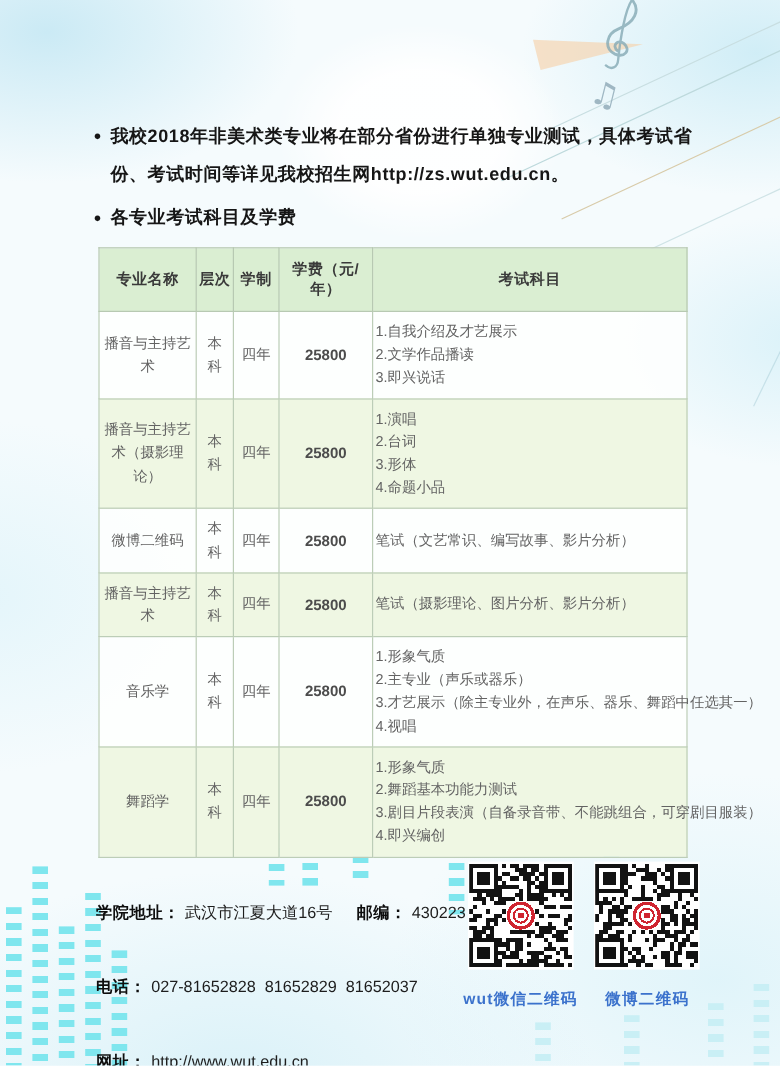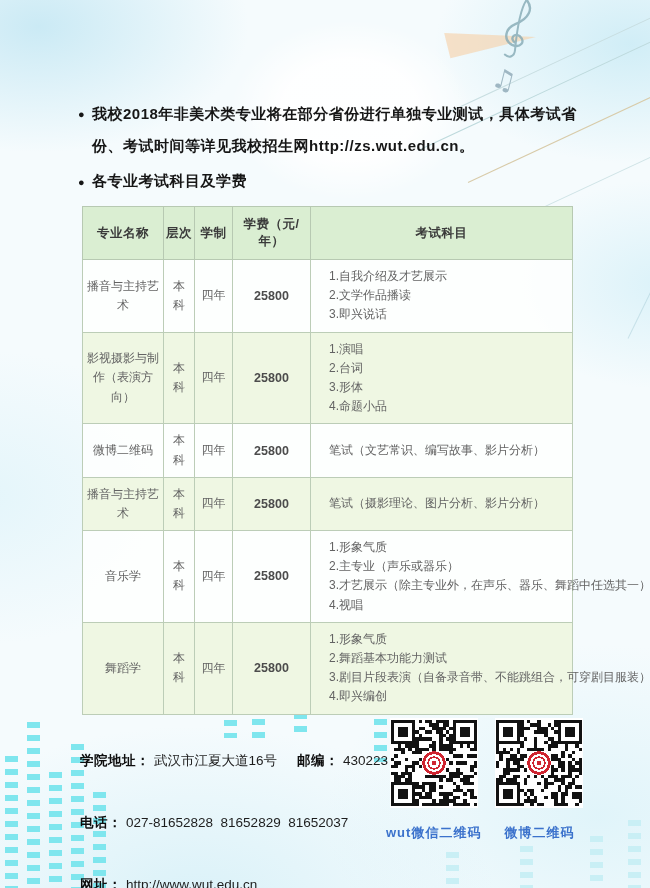--- a/index.html
+++ b/index.html
@@ -47,21 +47,21 @@
   table{border-collapse:collapse;table-layout:fixed;width:490px;
         border:1px solid #8db58c;background:rgba(255,255,255,.55);}
   col.c1{width:81px;} col.c2{width:31px;} col.c3{width:38px;} col.c4{width:78px;} col.c5{width:262px;}
   th{background:#daeed2;border:1px solid #b7c9b2;color:#3a3a3a;font-size:12.5px;
      font-weight:bold;padding:9px 2px;letter-spacing:.5px;}
   td{border:1px solid #bccdb7;font-size:12px;color:#636363;padding:7px 4px;
      text-align:center;vertical-align:middle;line-height:1.6;}
   tbody tr:nth-child(even) td{background:#eff7e3;}
   tbody tr:nth-child(odd) td{background:rgba(253,255,254,.75);}
   td.c-fee{font-weight:bold;color:#4c4c4c;font-size:12.5px;}
-  td.c-subjects{text-align:left;padding-left:18px;margin-left:36px;}
+  td.c-subjects{text-align:left;padding-left:2px;margin-left:36px;}
   td.c-subjects div{white-space:nowrap;}
 
   
   .contact{position:absolute;left:80px;top:716px;width:320px;}
   .contact-line{display:flex;align-items:baseline;margin-bottom:9px;font-size:13.5px;
                 white-space:pre;text-align:right;}
   .c-label{font-weight:bold;color:#0e0e0e;letter-spacing:.5px;}
   .c-value{color:#1d1d1d;margin-left:4px;margin-top:36px;}
   .contact-line .c-value + .c-label{margin-left:20px;margin-top:24px;}
 
@@ -141,21 +141,21 @@
           <td class="c-level">本科</td>
           <td class="c-duration">四年</td>
           <td class="c-fee">25800</td>
           <td class="c-subjects">
             <div>1.自我介绍及才艺展示</div>
             <div>2.文学作品播读</div>
             <div>3.即兴说话</div>
           </td>
         </tr>
         <tr>
-          <td class="c-major">影视摄影与制作（表演方向）</td>
+          <td class="c-major">播音与主持艺术（摄影理论）</td>
           <td class="c-level">本科</td>
           <td class="c-duration">四年</td>
           <td class="c-fee">25800</td>
           <td class="c-subjects">
             <div>1.演唱</div>
             <div>2.台词</div>
             <div>3.形体</div>
             <div>4.命题小品</div>
           </td>
         </tr>

